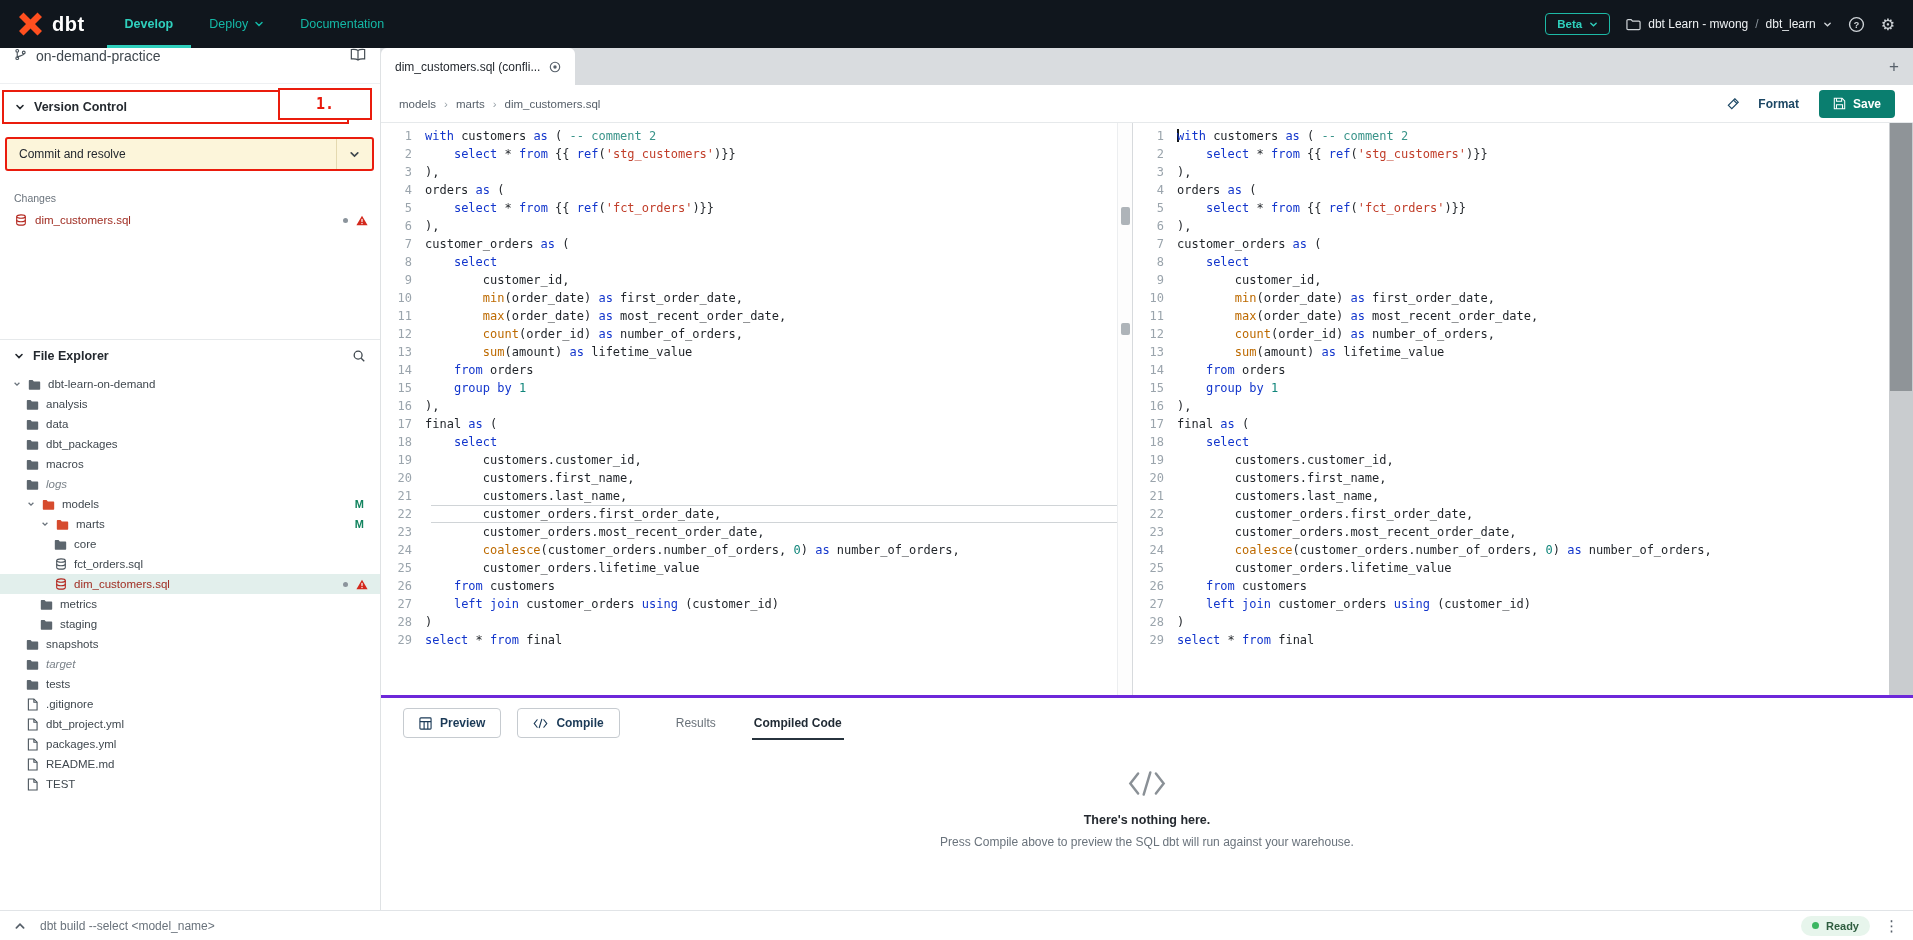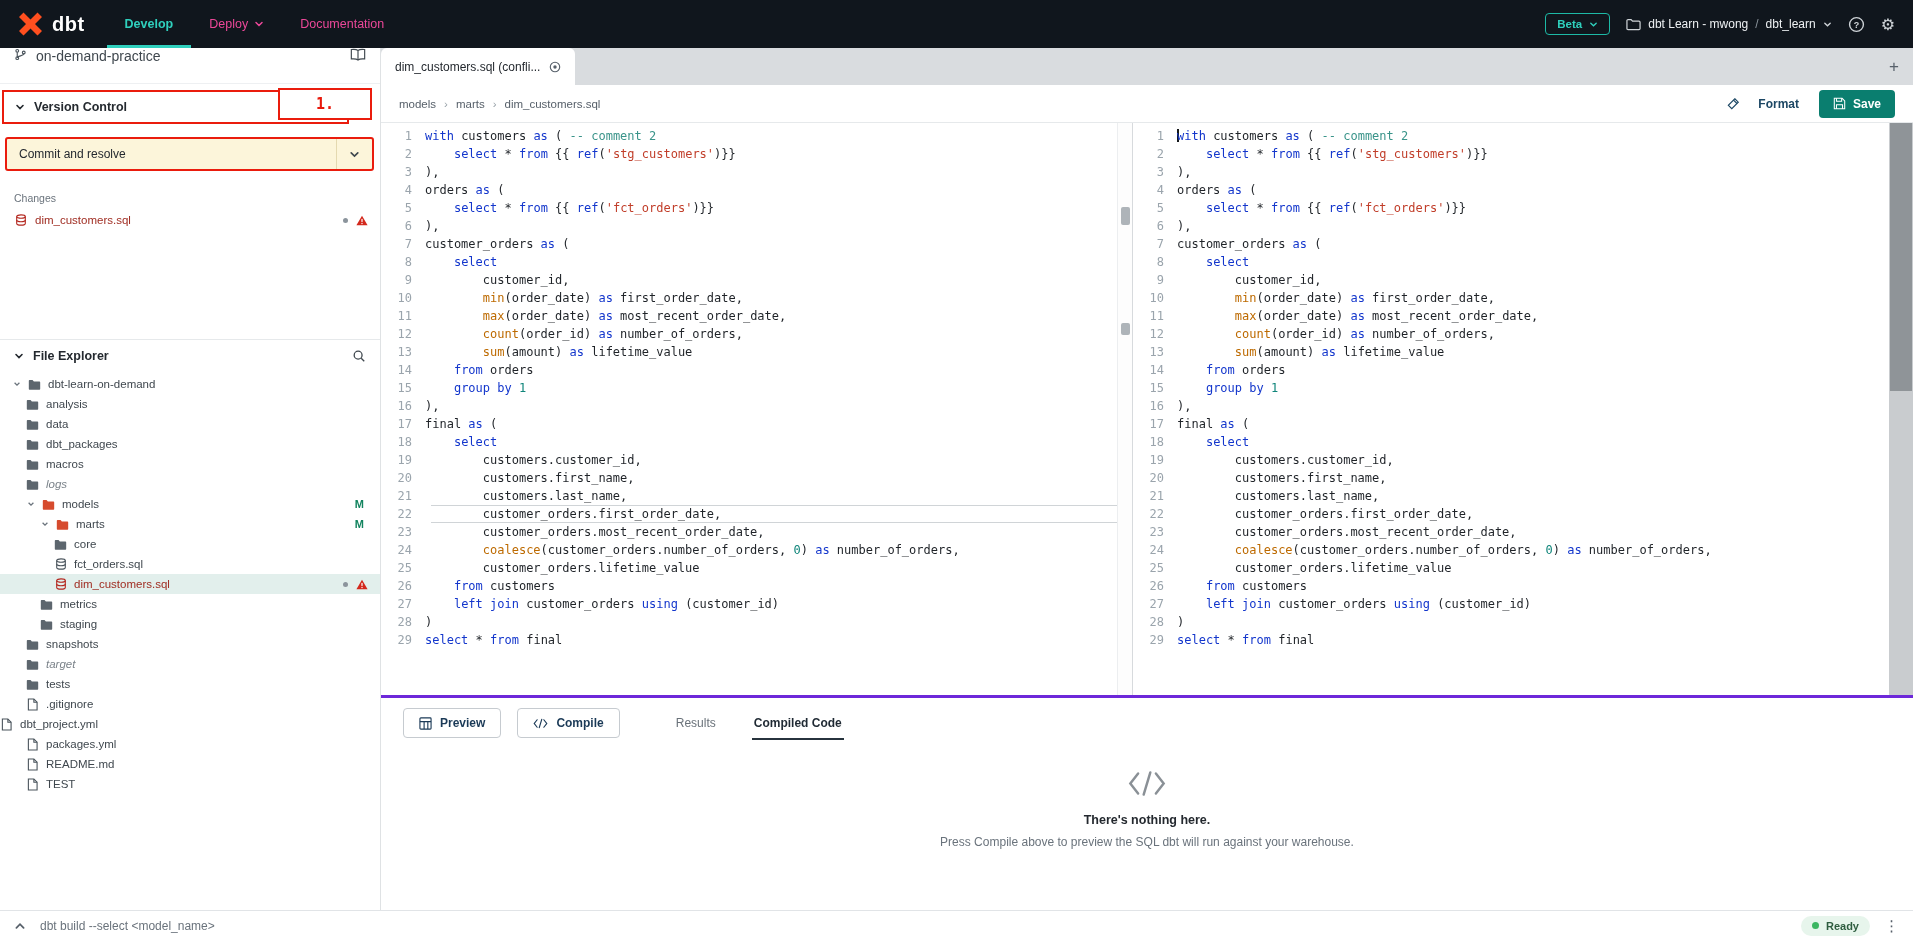--- a/index.html
+++ b/index.html
@@ -5,21 +5,21 @@
 *{margin:0;padding:0;box-sizing:border-box}
 html,body{width:1913px;height:940px;overflow:hidden;background:#fff;font-family:"Liberation Sans",sans-serif}
 .app{display:flex;flex-direction:column;width:1913px;height:940px}
 
 
 .topnav{flex:0 0 48px;background:#10161d;display:flex;align-items:center;color:#dfe3e6}
 .logo{display:flex;align-items:center;gap:9px;padding:0 22px 0 18px}
 .logo-mark{width:25px;height:25px;background:#ff4f1f;clip-path:polygon(50% 32%,78% 4%,96% 22%,68% 50%,96% 78%,78% 96%,50% 68%,22% 96%,4% 78%,32% 50%,4% 22%,22% 4%)}
 .logo-text{font-weight:700;font-size:20px;color:#fff;letter-spacing:.5px}
 .nav-links{display:flex;height:48px}
-.nav-item{display:flex;align-items:center;gap:6px;padding:3px 18px 0;font-size:12.5px;color:#ec4899;height:48px;border-bottom:3px solid transparent;cursor:pointer}
+.nav-item{display:flex;align-items:center;gap:6px;padding:3px 18px 0;font-size:12.5px;color:#14b8a6;height:48px;border-bottom:3px solid transparent;cursor:pointer}
 .nav-item.active{color:#2fd0bd;border-bottom-color:#2fd0bd;font-weight:700}
 .nav-right{margin-left:auto;display:flex;align-items:center;gap:16px;padding-right:18px}
 .beta-pill{display:flex;align-items:center;gap:7px;border:1px solid #1db9a6;color:#2fd0bd;font-size:11.5px;font-weight:700;padding:4px 11px;border-radius:4px;cursor:pointer}
 .acct-group{display:flex;align-items:center;gap:7px;font-size:12px;color:#eef1f3}
 .slash{color:#8b949c}
 .icn{display:inline-flex;align-items:center;justify-content:center}
 .icn svg{display:block}
 .gear{font-size:16px;color:#cfd4d8;cursor:pointer}
 
 
@@ -403,21 +403,21 @@
           </div>
           <div class="tree-item" style="padding-left:26px">
             <span class="icn tw">
               <svg width="11" height="13" viewBox="0 0 12 14" fill="none" stroke="#4a545c" stroke-width="1.2">
                 <path d="M1.5 1h6L11 4.5V13H1.5z"></path>
                 <path d="M7.5 1v3.5H11"></path>
               </svg>
             </span>
             <span class="ti-name">.gitignore</span>
           </div>
-          <div class="tree-item" style="">
+          <div class="tree-item" style="padding-left:26px">
             <span class="icn tw">
               <svg width="11" height="13" viewBox="0 0 12 14" fill="none" stroke="#4a545c" stroke-width="1.2">
                 <path d="M1.5 1h6L11 4.5V13H1.5z"></path>
                 <path d="M7.5 1v3.5H11"></path>
               </svg>
             </span>
             <span class="ti-name">dbt_project.yml</span>
           </div>
           <div class="tree-item" style="padding-left:26px">
             <span class="icn tw">

